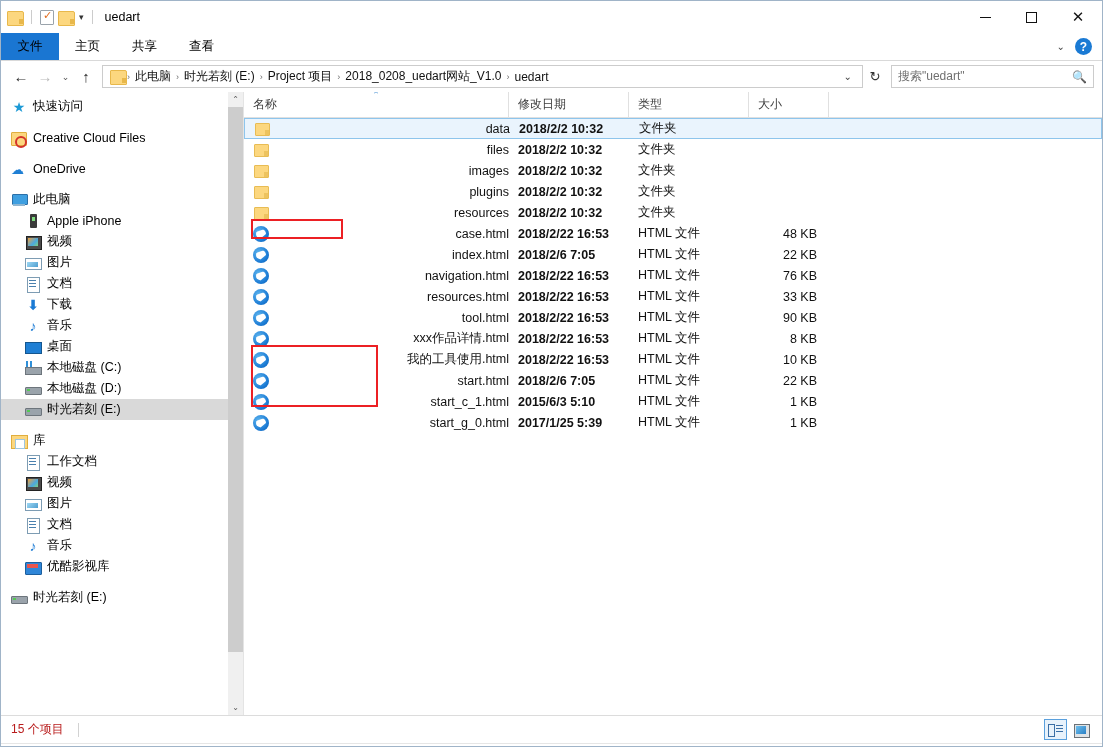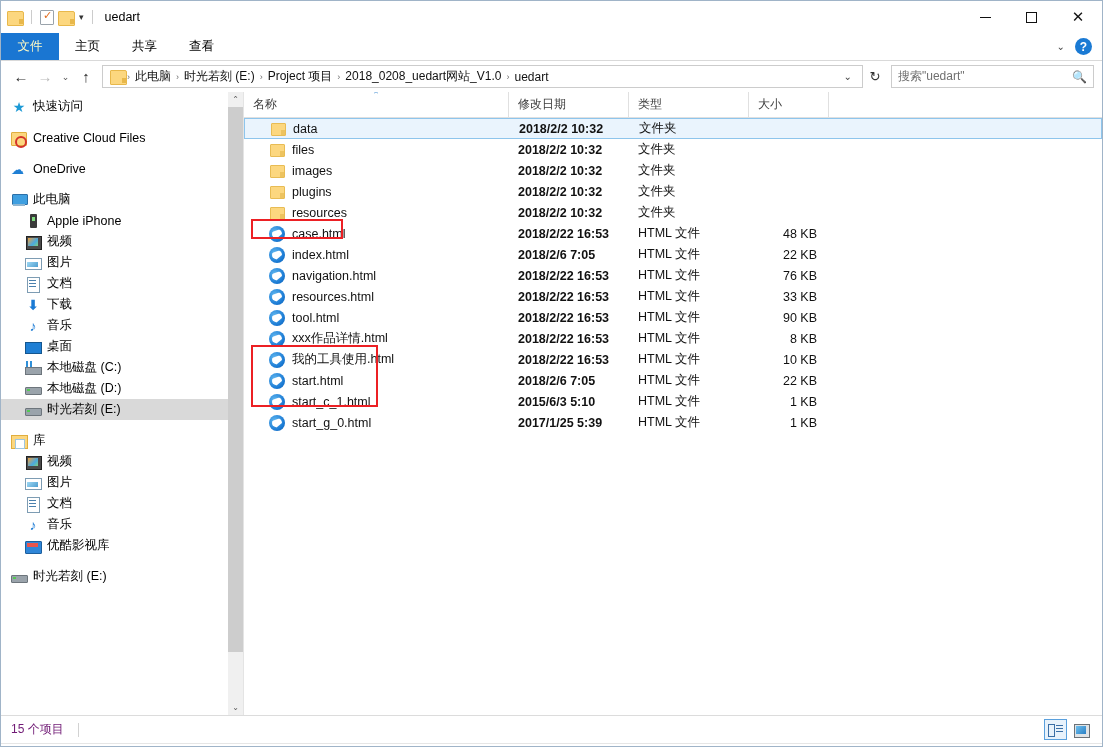--- a/index.html
+++ b/index.html
@@ -68,21 +68,21 @@
   .glyph-close { font-size: 15px; line-height: 1; font-family: "DejaVu Sans", sans-serif; }
 
   
   .ribbon {
     height: 28px; flex: 0 0 28px;
     display: flex; align-items: stretch;
     background: #ffffff;
     border-bottom: 1px solid #d9d9d9;
   }
   .tab-file {
-    background: #1a76d2; color: #fef9c3;
+    background: #1a76d2; color: #000000;
     width: 58px; display: flex; align-items: center; justify-content: center;
     font-size: 12.5px;
   }
   .tab {
     padding: 0 16px; display: flex; align-items: center;
     font-size: 12.5px; color: #000;
   }
   .ribbon-right { margin-left: auto; display: flex; align-items: center; gap: 10px; padding-right: 10px; }
   .chev-down { font-size: 10px; color: #444; }
   .help-btn {
@@ -276,21 +276,21 @@
   .row {
     height: 21px; display: flex; align-items: center;
     font-size: 12.5px; color: #111; position: relative;
   }
   .row.selected {
     background: #eaf4fd; border: 1px solid #8ec5ec;
     height: 21px;
   }
   .cell-name {
     width: 265px; display: flex; align-items: center; gap: 7px;
-    padding-left: 25px; white-space: nowrap; overflow: hidden;
+    padding-left: 9px; white-space: nowrap; overflow: hidden; justify-content: space-between;
   }
   .cell-date { width: 120px; padding-left: 9px; color: #111; font-weight: bold; }
   .cell-type { width: 120px; padding-left: 9px; color: #111; }
   .cell-size { width: 80px; padding-right: 12px; text-align: right; color: #111; }
   .f-ico { width: 16px; height: 16px; flex: 0 0 16px; position: relative; }
   .f-folder::before {
     content:""; position:absolute; left:1px; top:2px; width:13px; height:11px;
     background:#fcd77f; border:1px solid #e8bc54; border-radius:1px;
   }
   .f-folder::after {
@@ -310,21 +310,21 @@
   .redbox {
     position: absolute; border: 2px solid #ec2024; pointer-events: none;
   }
 
   
   .statusbar {
     height: 28px; flex: 0 0 28px;
     display: flex; align-items: center;
     border-top: 1px solid #dcdcdc;
     background: #ffffff; padding-left: 10px;
-    font-size: 12px; color: #701a75;
+    font-size: 12px; color: #b91c1c;
   }
   .status-sep { width: 1px; height: 14px; background: #d2d2d2; margin-left: 14px; }
   .view-btns { margin-left: auto; display: flex; gap: 2px; padding-right: 10px; }
   .vbtn {
     width: 23px; height: 21px; display: flex; align-items: center; justify-content: center;
     background: #fff;
   }
   .vbtn.active { border: 1px solid #5aa0dd; background: #e8f2fb; }
   .vb-details { width: 15px; height: 13px; position: relative; }
   .vb-details::before {
@@ -477,20 +477,24 @@
           <div class="nav-item lvl1 selected">
             <span class="nav-ico i-drive"></span>
             <span>时光若刻 (E:)</span>
           </div>
           <div class="nav-gap"></div>
           <div class="nav-item root">
             <span class="nav-ico i-lib"></span>
             <span>库</span>
           </div>
           <div class="nav-item lvl1">
+            <span class="nav-ico i-doc"></span>
+            <span>工作文档</span>
+          </div>
+          <div class="nav-item lvl1">
             <span class="nav-ico i-video"></span>
             <span>视频</span>
           </div>
           <div class="nav-item lvl1">
             <span class="nav-ico i-pic"></span>
             <span>图片</span>
           </div>
           <div class="nav-item lvl1">
             <span class="nav-ico i-doc"></span>
             <span>文档</span>

